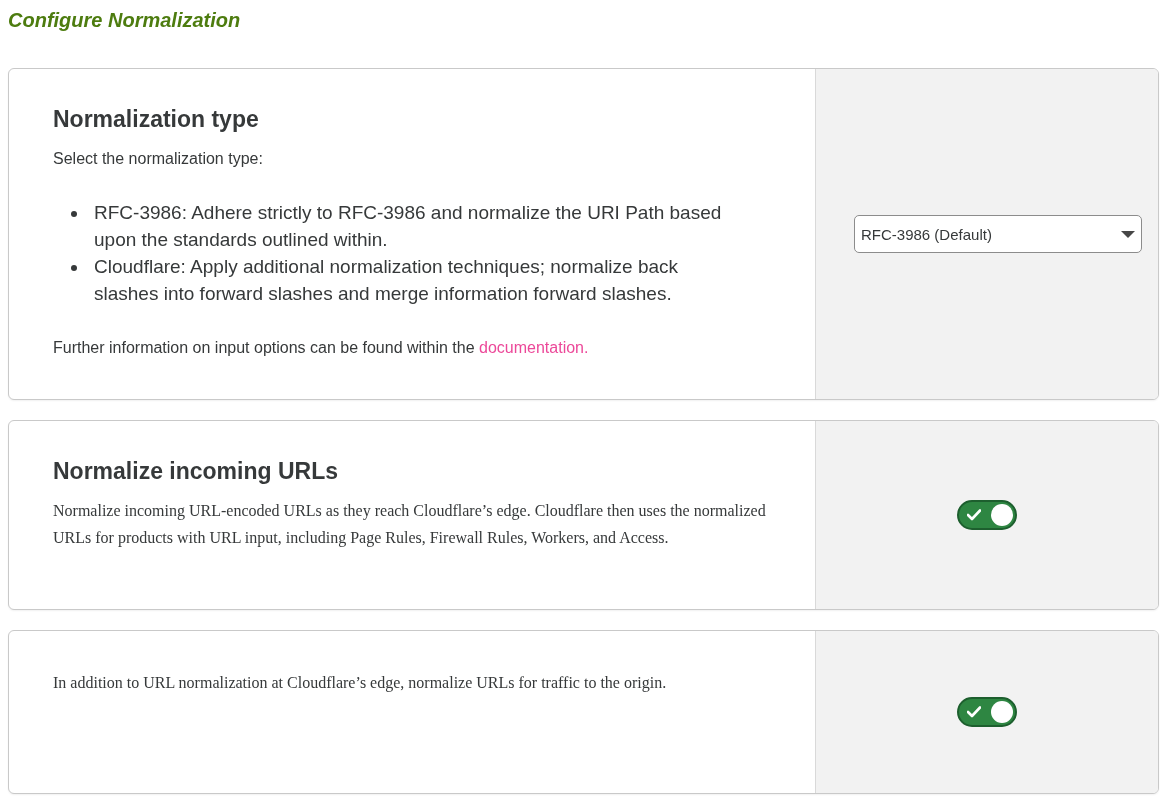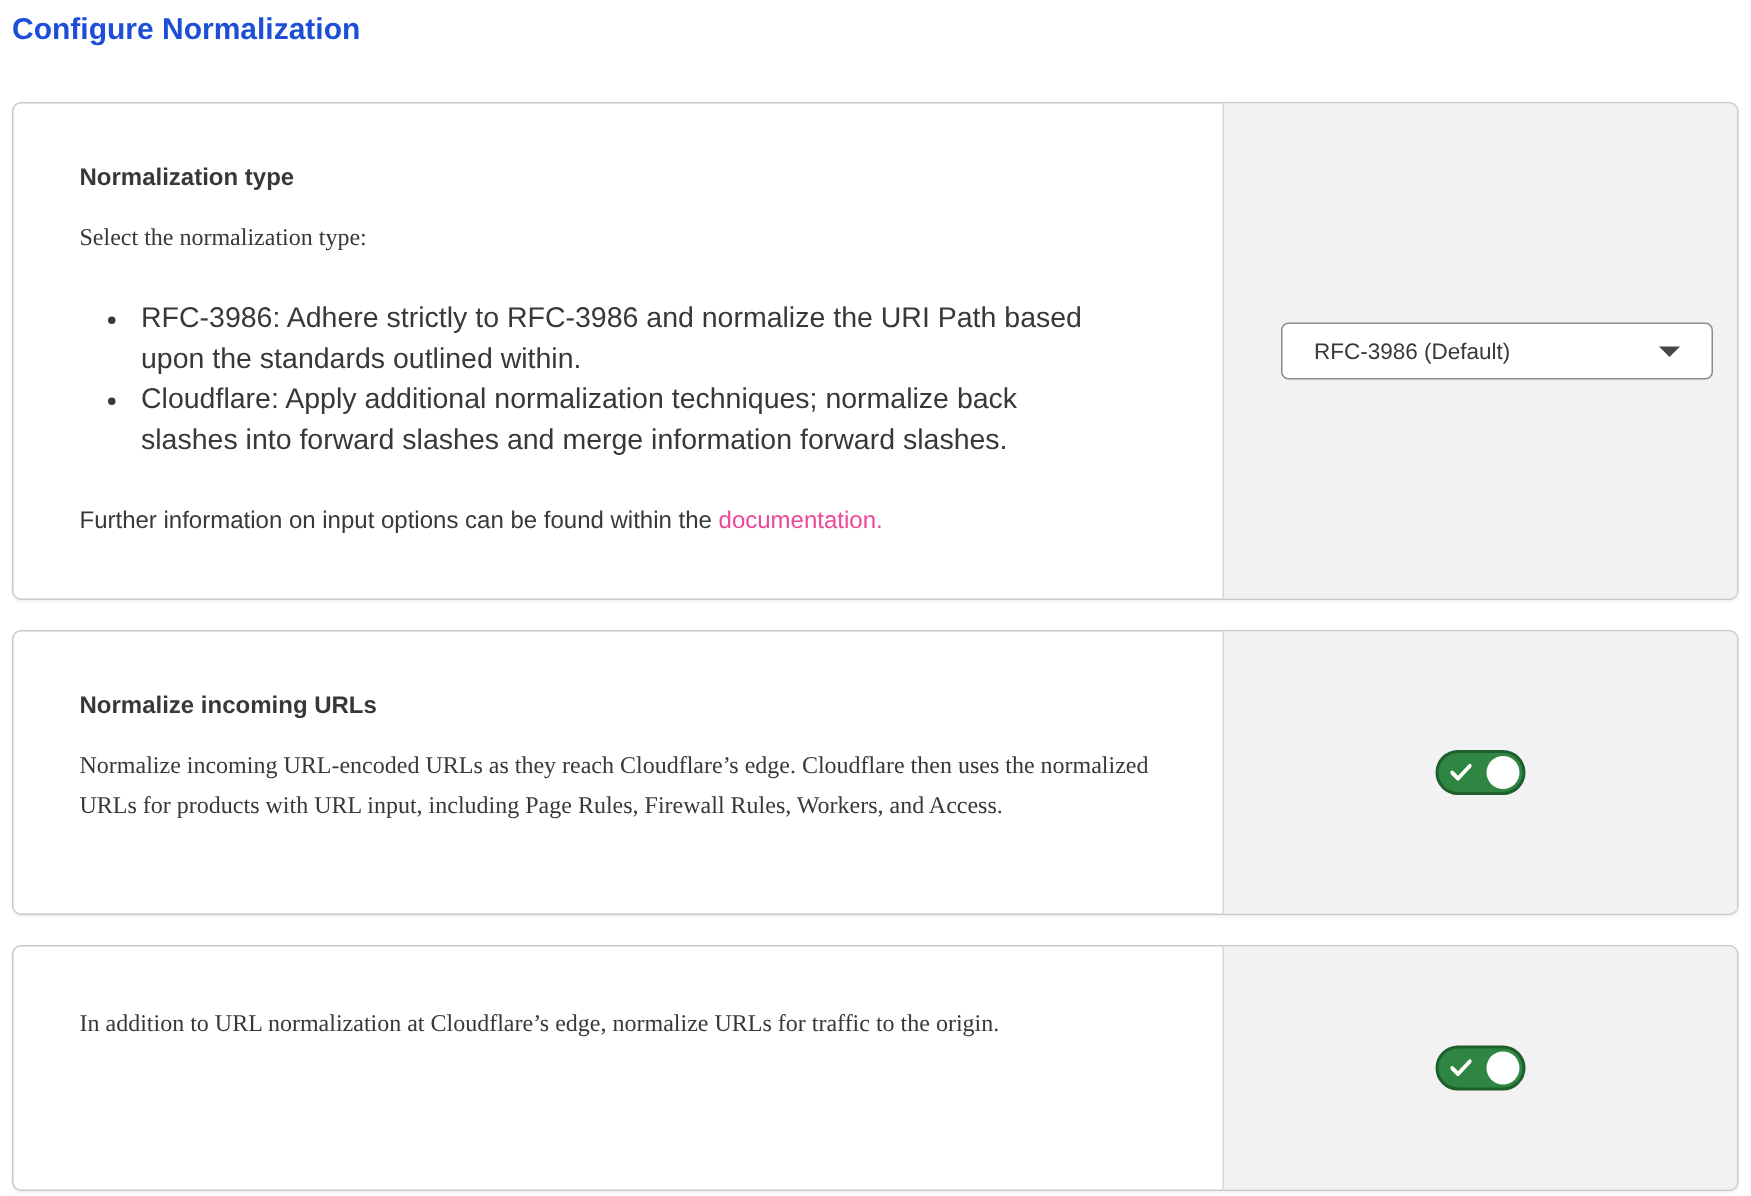--- a/index.html
+++ b/index.html
@@ -13,22 +13,23 @@
   .page {
     width: 1167px;
     height: 797px;
     padding: 8px;
     background: #ffffff;
   }
   .page-title {
     font-size: 20px;
     line-height: 24px;
     font-weight: 700;
-    color: #1d4ed8;
+    color: #4d7c0f;
     margin: 0 0 36px 0;
+    font-style: italic;
   }
   .card {
     display: flex;
     align-items: stretch;
     width: 1151px;
     background: #ffffff;
     border: 1px solid #c9c9c9;
     border-radius: 6px;
     box-shadow: 0 1px 2px rgba(0,0,0,0.06);
     margin-bottom: 20px;
@@ -41,33 +42,33 @@
   .card-aside {
     width: 343px;
     flex: 0 0 343px;
     background: #f2f2f2;
     border-left: 1px solid #d9d9d9;
     display: flex;
     align-items: center;
   }
   .card-aside.centered { justify-content: center; }
   .card-title {
-    font-size: 16px;
+    font-size: 23px;
     line-height: 24px;
     font-weight: 700;
     color: #36393a;
     margin: 0 0 14px 0;
   }
   .card-text {
     font-size: 16px;
     line-height: 27px;
     color: #36393a;
     margin: 0;
   }
-  .intro { margin-bottom: 27px; font-family: Liberation Serif, serif; }
+  .intro { margin-bottom: 27px; }
   .bullet-list {
     margin: 0 0 27px 0;
     padding: 0 0 0 36px;
     list-style: disc;
   }
   .bullet-list li {
     font-size: 19px;
     line-height: 27px;
     padding-left: 5px;
     max-width: 655px;
@@ -82,21 +83,21 @@
   .select-control {
     width: 288px;
     height: 38px;
     margin-left: 38px;
     background: #ffffff;
     border: 1px solid #8c8c8c;
     border-radius: 5px;
     display: flex;
     align-items: center;
     justify-content: space-between;
-    padding: 0 21px;
+    padding: 0 6px;
     cursor: pointer;
   }
   .select-label {
     font-size: 15px;
     color: #36393a;
   }
   .caret-down {
     width: 0;
     height: 0;
     border-left: 7px solid transparent;

